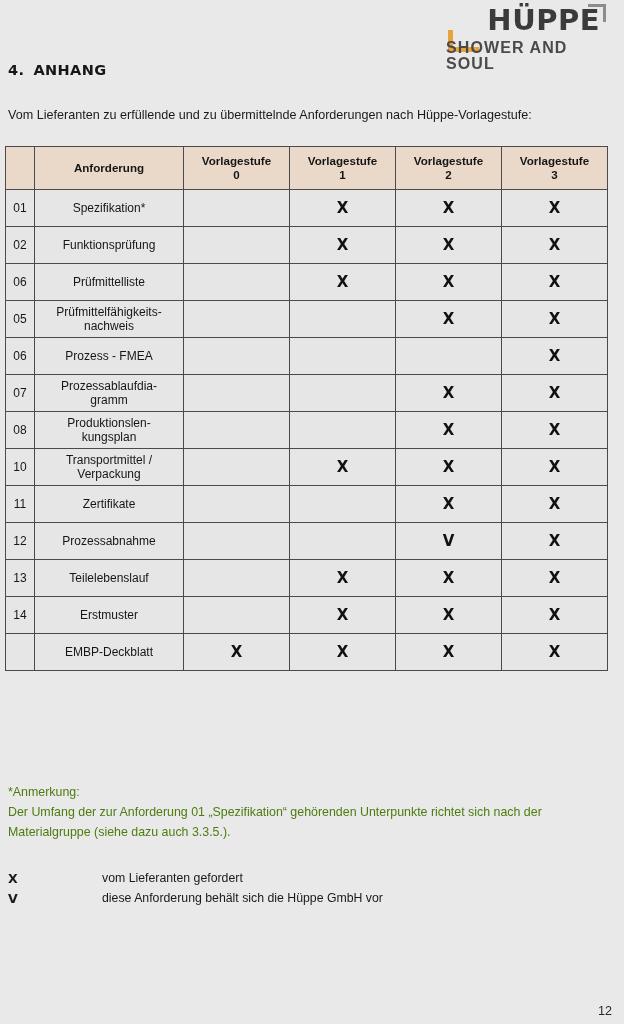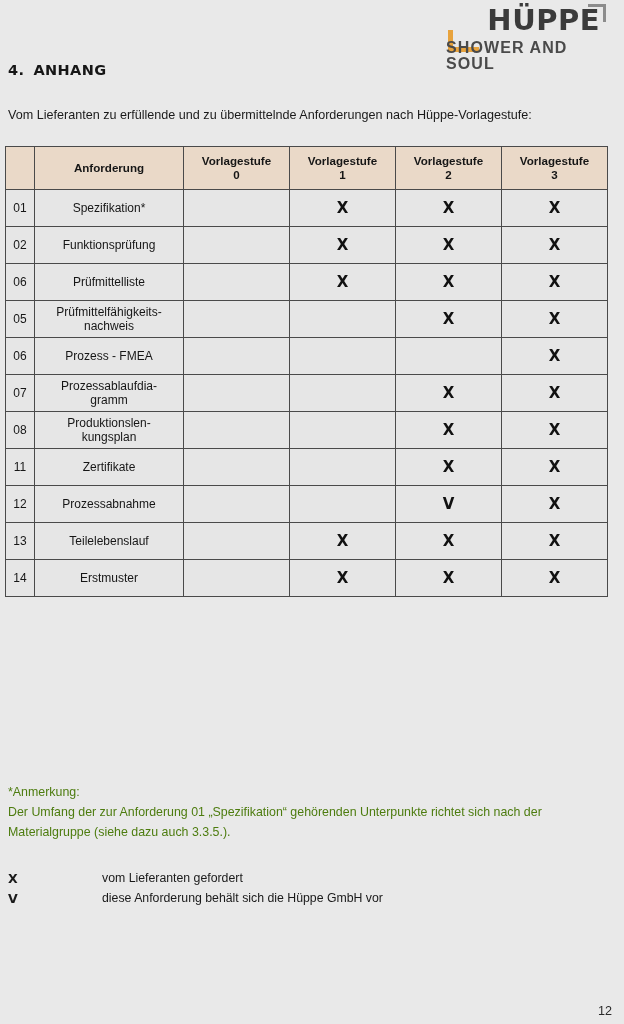--- a/index.html
+++ b/index.html
@@ -278,20 +278,28 @@
         </tr>
         <tr>
           <td class="cell-num">08</td>
           <td class="cell-req">Produktionslen-<br>kungsplan</td>
           <td></td>
           <td></td>
           <td><span class="mark">X</span></td>
           <td><span class="mark">X</span></td>
         </tr>
         <tr>
+          <td class="cell-num">10</td>
+          <td class="cell-req">Transportmittel /<br>Verpackung</td>
+          <td></td>
+          <td><span class="mark">X</span></td>
+          <td><span class="mark">X</span></td>
+          <td><span class="mark">X</span></td>
+        </tr>
+        <tr>
           <td class="cell-num">11</td>
           <td class="cell-req">Zertifikate</td>
           <td></td>
           <td></td>
           <td><span class="mark">X</span></td>
           <td><span class="mark">X</span></td>
         </tr>
         <tr>
           <td class="cell-num">12</td>
           <td class="cell-req">Prozessabnahme</td>
@@ -305,20 +313,28 @@
           <td class="cell-req">Teilelebenslauf</td>
           <td></td>
           <td><span class="mark">X</span></td>
           <td><span class="mark">X</span></td>
           <td><span class="mark">X</span></td>
         </tr>
         <tr>
           <td class="cell-num">14</td>
           <td class="cell-req">Erstmuster</td>
           <td></td>
+          <td><span class="mark">X</span></td>
+          <td><span class="mark">X</span></td>
+          <td><span class="mark">X</span></td>
+        </tr>
+        <tr>
+          <td class="cell-num"></td>
+          <td class="cell-req">EMBP-Deckblatt</td>
+          <td><span class="mark">X</span></td>
           <td><span class="mark">X</span></td>
           <td><span class="mark">X</span></td>
           <td><span class="mark">X</span></td>
         </tr>
       </tbody>
   </table>
 
   <div class="footnote">
     <span class="fn-line">*Anmerkung:</span>
     <span class="fn-line">Der Umfang der zur Anforderung 01 „Spezifikation“ gehörenden Unterpunkte richtet sich nach der</span>

